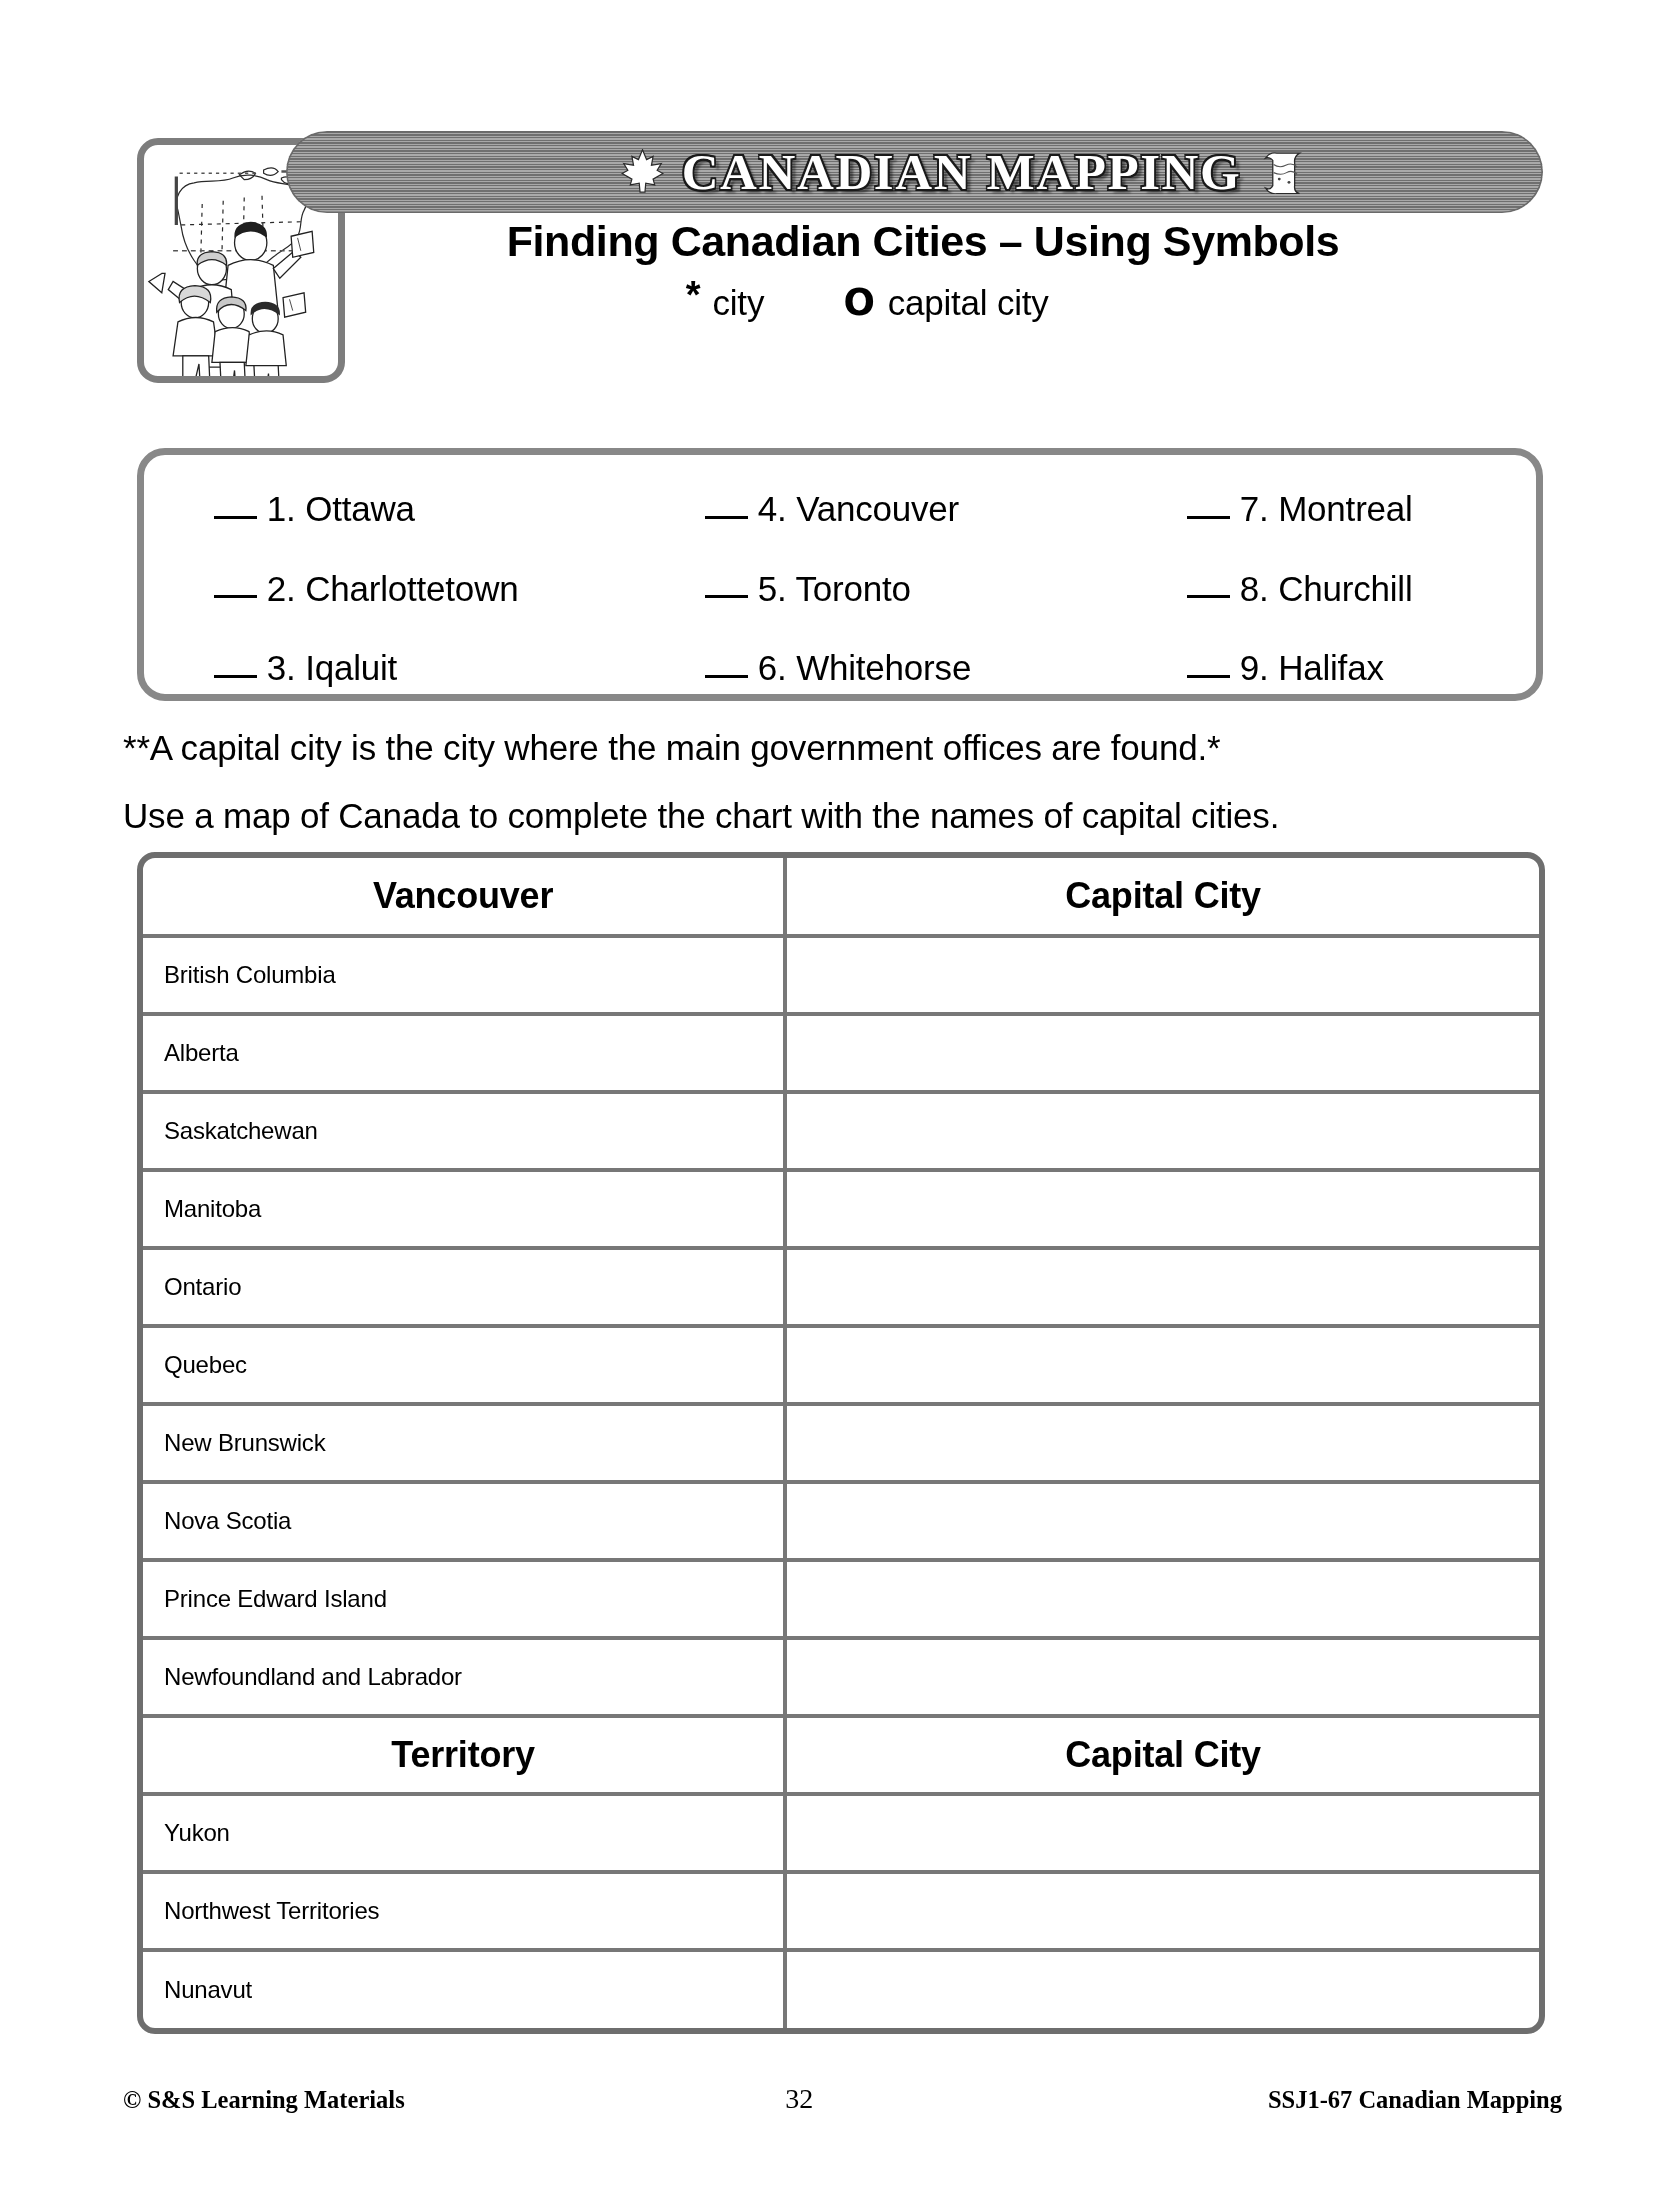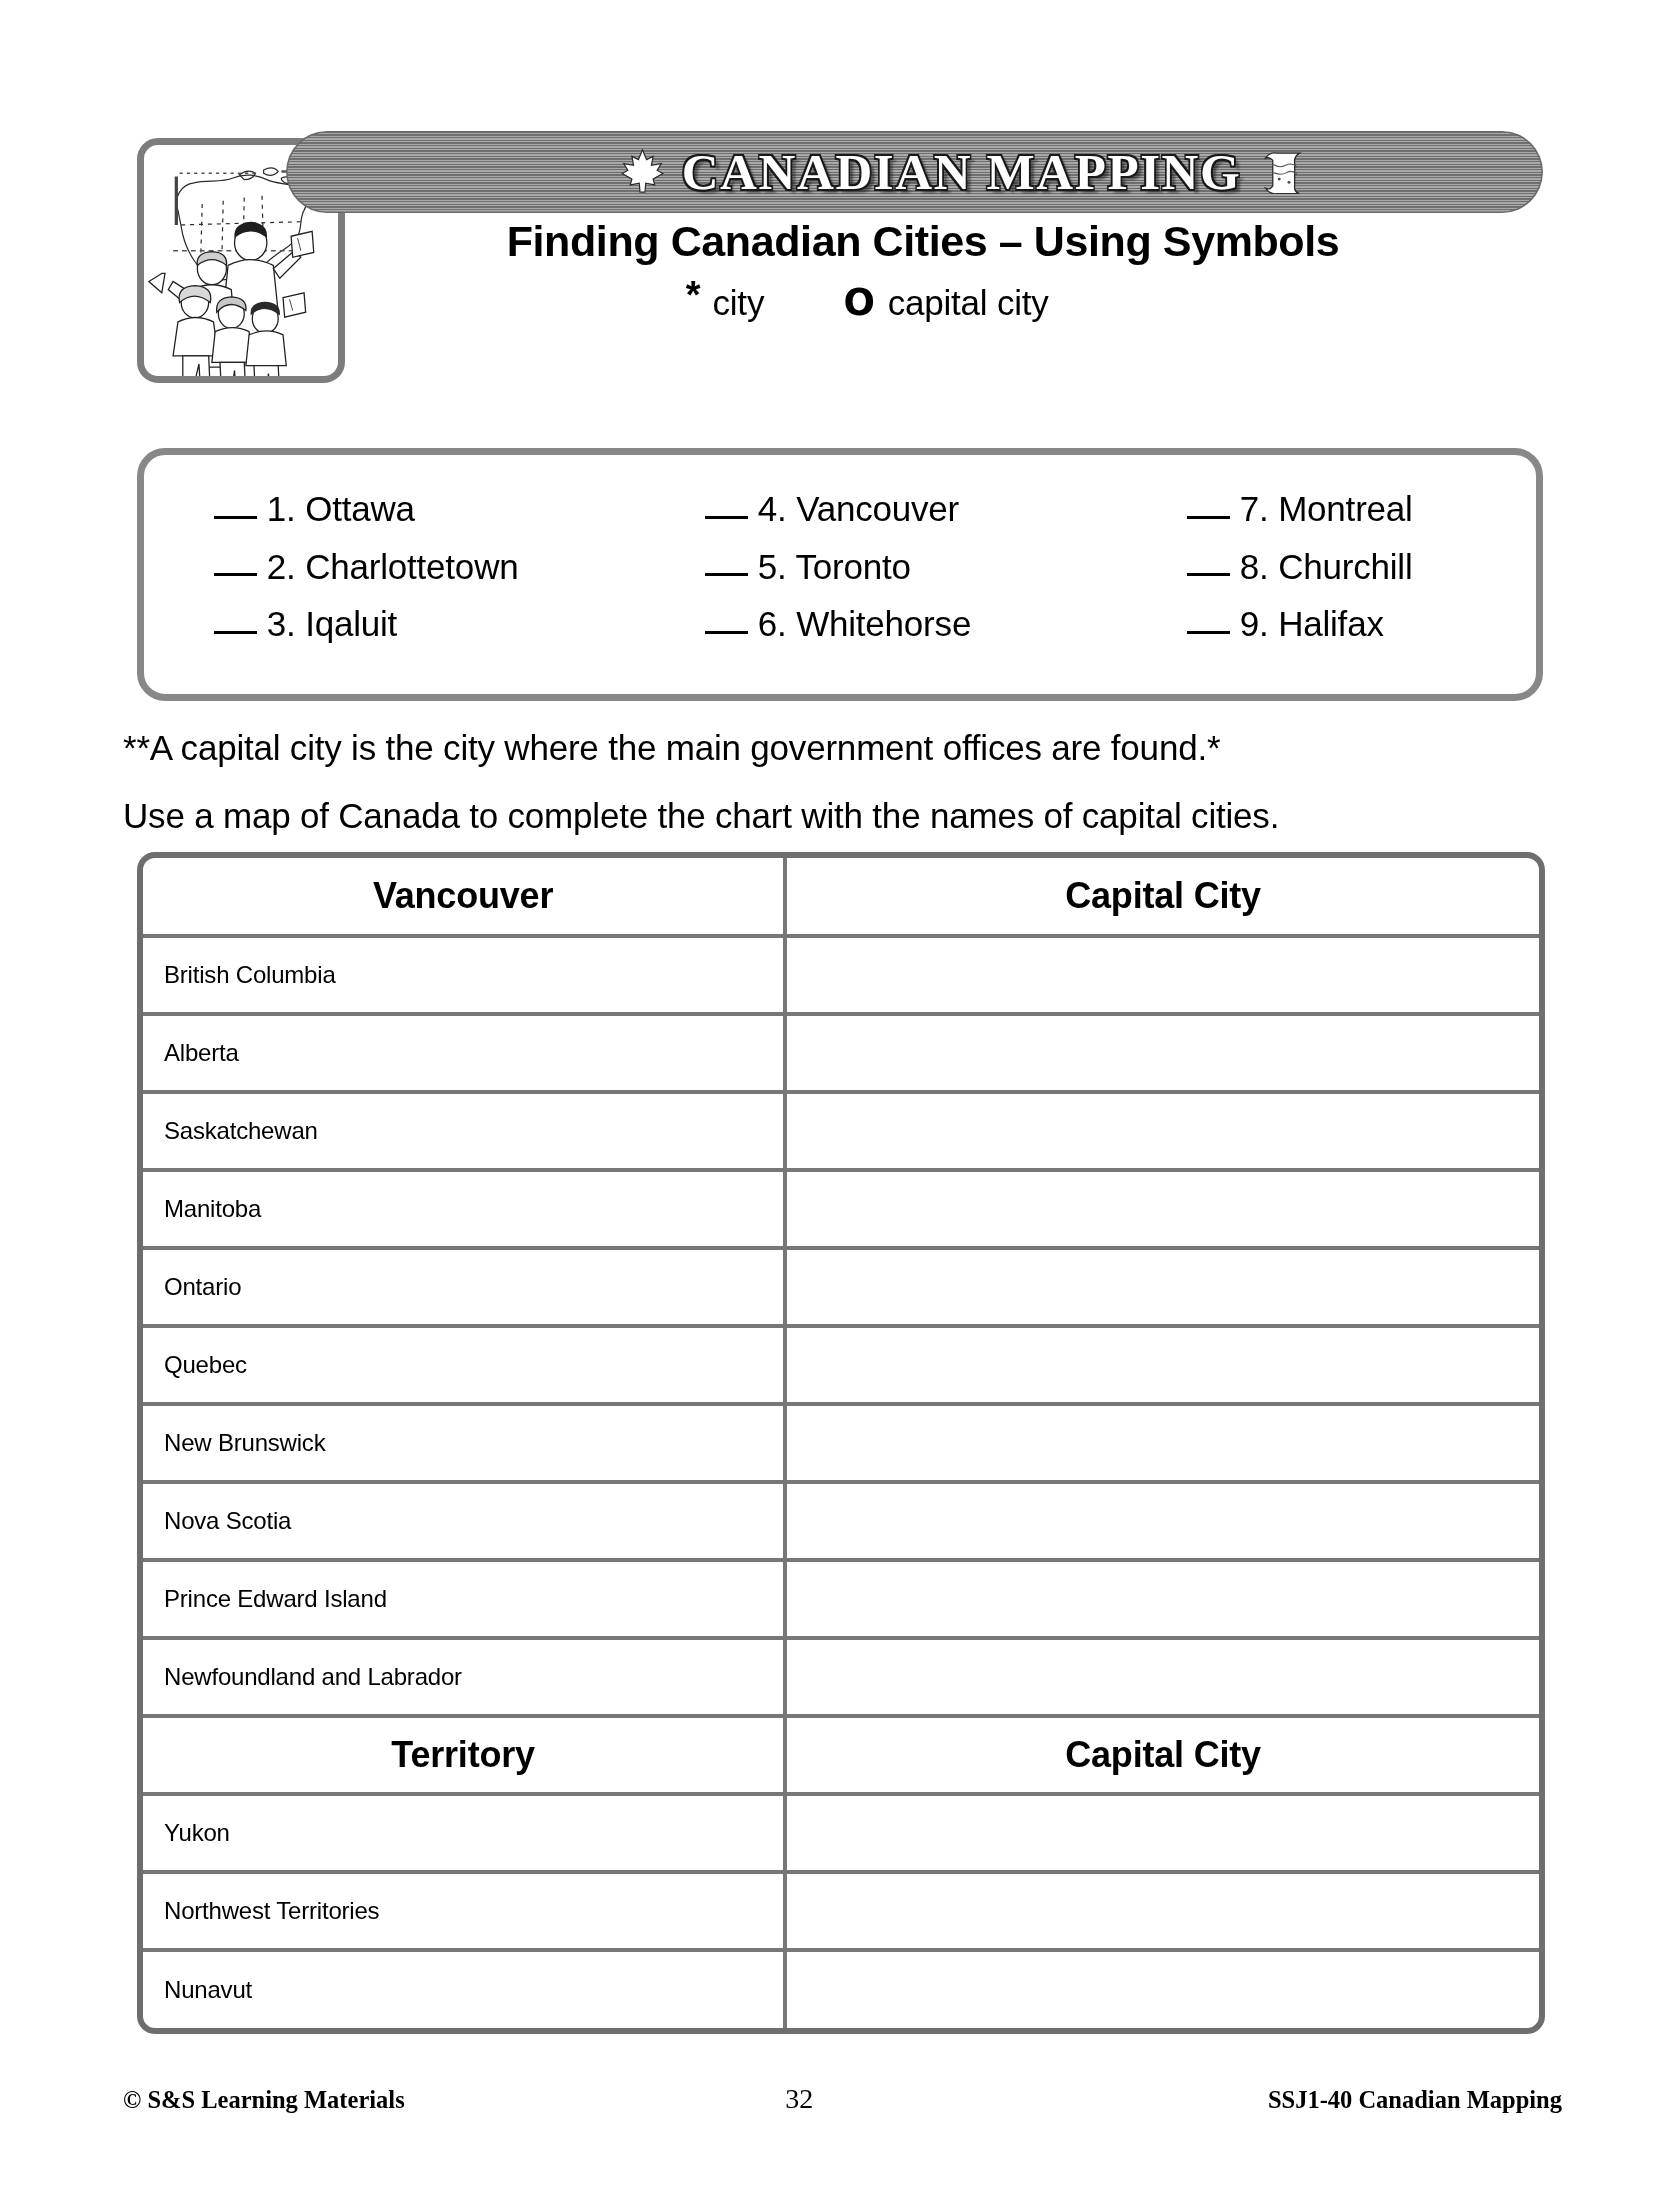--- a/index.html
+++ b/index.html
@@ -148,21 +148,21 @@
     box-sizing: border-box;
     background: #fff;
   }
   .cities-grid {
     position: absolute;
     left: 70px;
     top: 28px;
     right: 33px;
     display: grid;
     grid-template-columns: 491px 482px auto;
-    row-gap: 5px;
+    row-gap: 27px;
   }
   .city-item {
     font-size: 35px;
     letter-spacing: -0.2px;
     white-space: nowrap;
     line-height: 1.5;
   }
   .blank {
     display: inline-block;
     width: 43px;
@@ -437,17 +437,17 @@
           <td>Nunavut</td>
           <td class="val"></td>
         </tr>
       </tbody>
     </table>
   </div>
 
   <div class="footer">
     <span class="f-left">© S&amp;S Learning Materials</span>
     <span class="f-center">32</span>
-    <span class="f-right">SSJ1-40 Canadian Mapping</span>
+    <span class="f-right">SSJ1-67 Canadian Mapping</span>
   </div>
 
 </div>
 
 
 </body></html>

